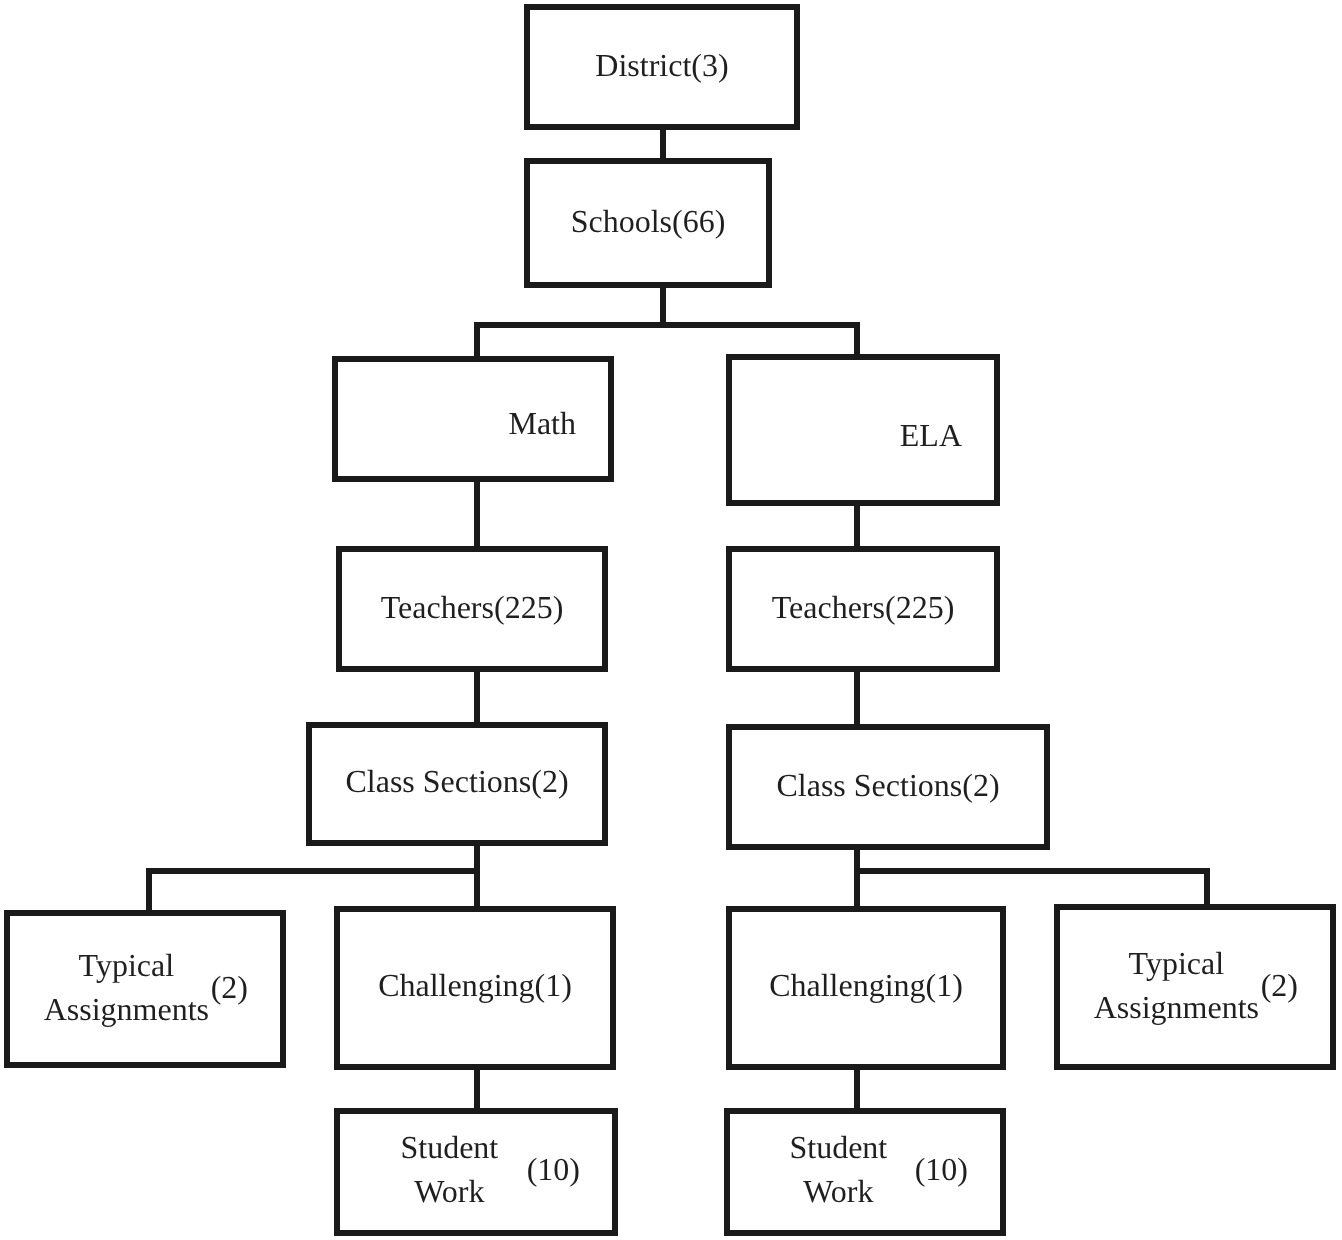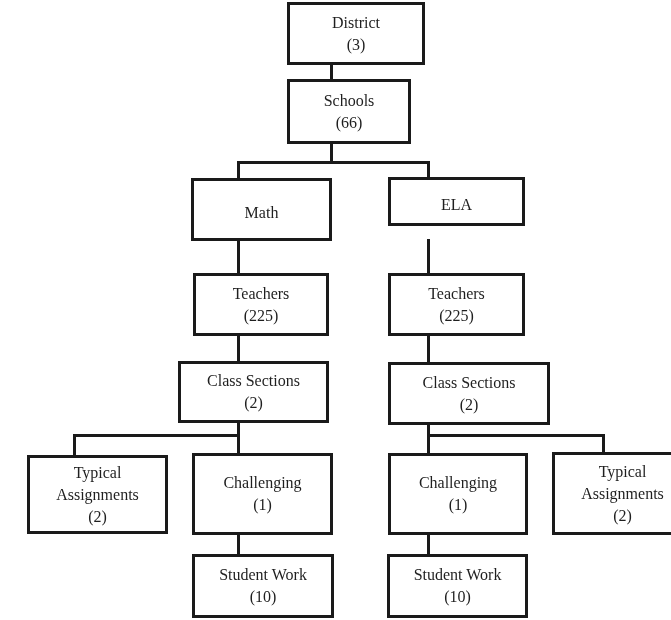--- a/index.html
+++ b/index.html
@@ -15,31 +15,30 @@
     font-family: "Liberation Serif", "DejaVu Serif", serif;
     color: #1f1f1f;
     overflow: hidden;
   }
   .node {
     position: absolute;
     box-sizing: border-box;
     border: 3px solid #1a1a1a;
     background: #ffffff;
     display: flex;
-    flex-direction: column;
+    flex-direction: row;
     align-items: center;
     justify-content: center;
     text-align: center;
     font-size: 16px;
     line-height: 22px;
     padding: 2px 16px;
-    margin-left: 25px;
   }
   .node.single {
-    justify-content: center;
+    justify-content: flex-end;
     padding-top: 9px;
   }
   .node .lbl {
     display: block;
     max-width: 136px;
   }
   .node .cnt {
     display: block;
   }
   .edge {
@@ -80,21 +79,21 @@
   <div class="node" style="left:262px;top:79px;width:124px;height:65px">
     <span class="lbl">Schools</span>
     <span class="cnt">(66)</span>
   </div>
 
   <div class="node single" style="left:166px;top:178px;width:141px;height:63px">
     <span class="lbl">Math</span>
     <span class="cnt"></span>
   </div>
 
-  <div class="node single" style="left:363px;top:177px;width:137px;height:49px">
+  <div class="node single" style="left:363px;top:177px;width:137px;height:76px">
     <span class="lbl">ELA</span>
     <span class="cnt"></span>
   </div>
 
   <div class="node" style="left:168px;top:273px;width:136px;height:63px">
     <span class="lbl">Teachers</span>
     <span class="cnt">(225)</span>
   </div>
 
   <div class="node" style="left:363px;top:273px;width:137px;height:63px">

